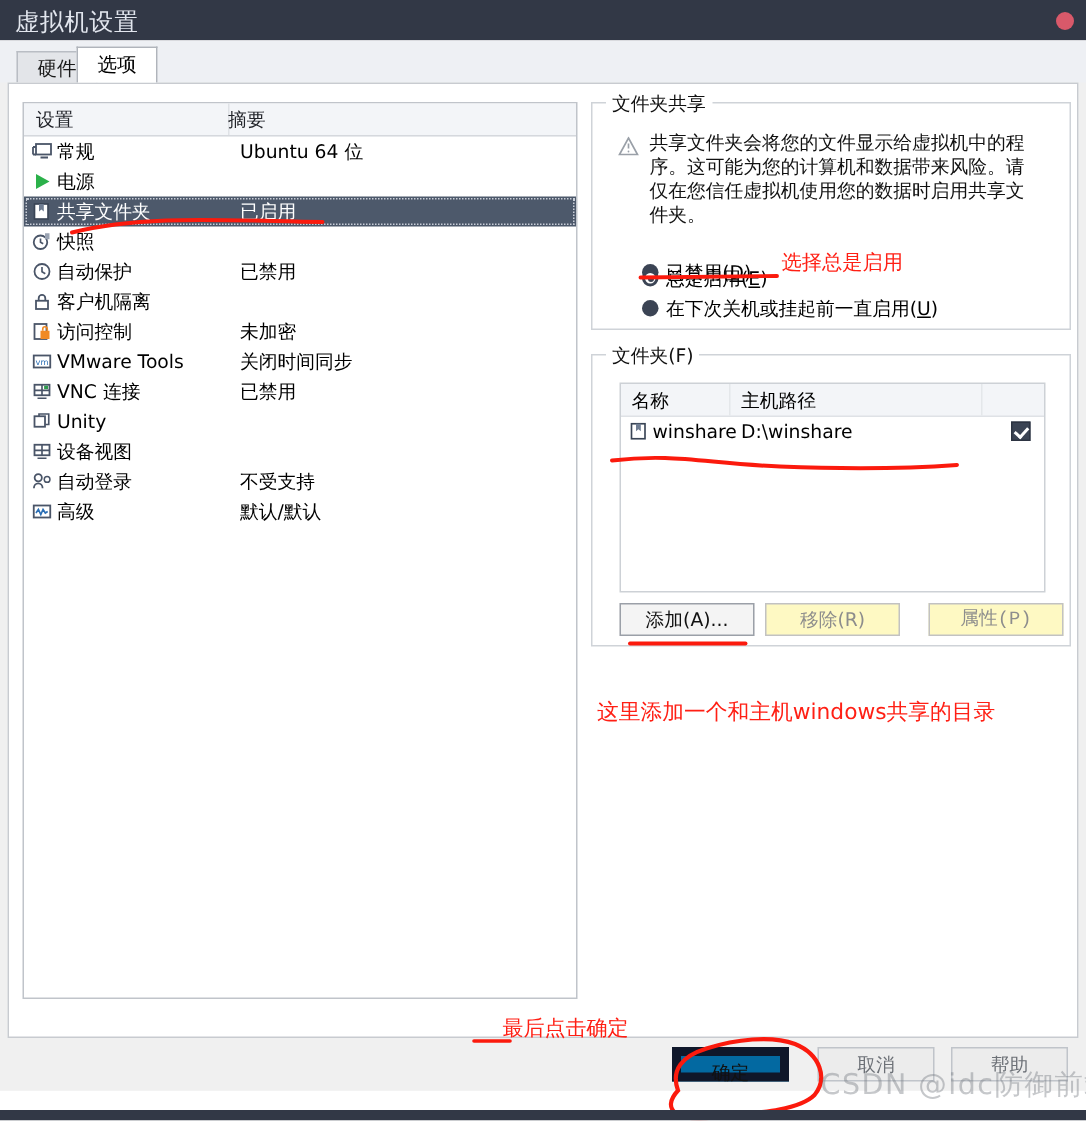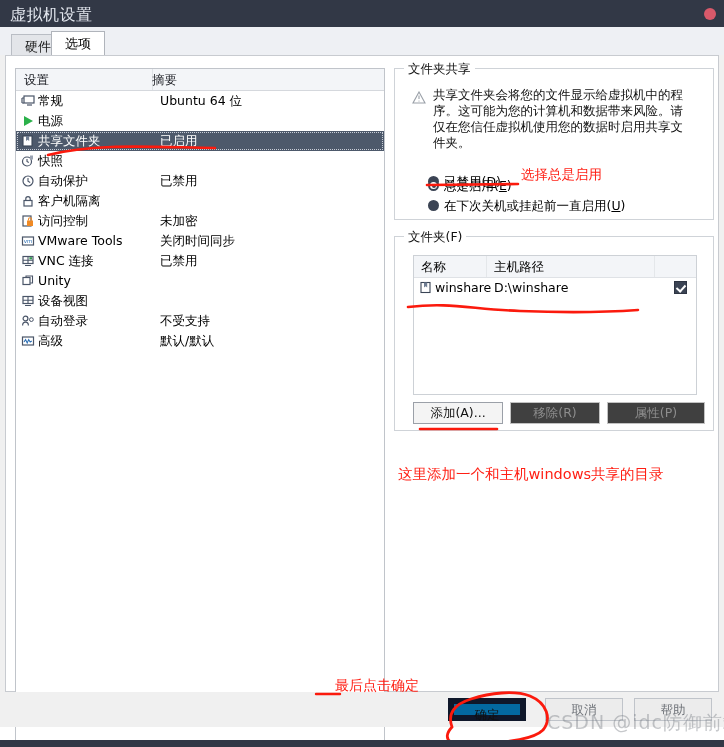--- a/index.html
+++ b/index.html
@@ -88,21 +88,21 @@
     width: 714px; height: 637px;
     background: #ffffff;
     border: 1px solid #c8cbd0;
     box-sizing: border-box;
   }
 
   
   .settings-list {
     position: absolute;
     left: 9px; top: 12px;
-    width: 370px; height: 678px;
+    width: 370px; height: 598px;
     border: 1px solid #c0c4ca;
     background: #ffffff;
     box-sizing: border-box;
   }
   .list-header {
     position: relative;
     height: 21px;
     background: #f3f5f8;
     border-bottom: 1px solid #d5d8dd;
   }
@@ -294,27 +294,27 @@
     border: 1px solid #a6abb2;
     box-sizing: border-box;
     background: #f1f1f1;
     color: #111;
   }
   .btn.enabled {
     background: #f4f4f4;
     border-color: #9ba0a8;
   }
   .btn.disabled {
-    background: #404040;
+    background: #fef9c3;
     border-color: #c2c2c2;
     color: #8d8d8d;
   }
   #btn-add    { left: 18px;  top: 165px; width: 90px; }
   #btn-remove { left: 115px; top: 165px; width: 90px; }
-  #btn-props  { left: 212px; top: 165px; width: 98px; }
+  #btn-props  { left: 224px; top: 165px; width: 90px; font-family: Liberation Mono, monospace; }
 
   
   .anno {
     position: absolute;
     color: #ff1f14;
     font-size: 13.5px;
     white-space: nowrap;
   }
   #anno-always { left: 521px; top: 166px; }
   #anno-add-dir { left: 398px; top: 465px; font-size: 14.5px; }

